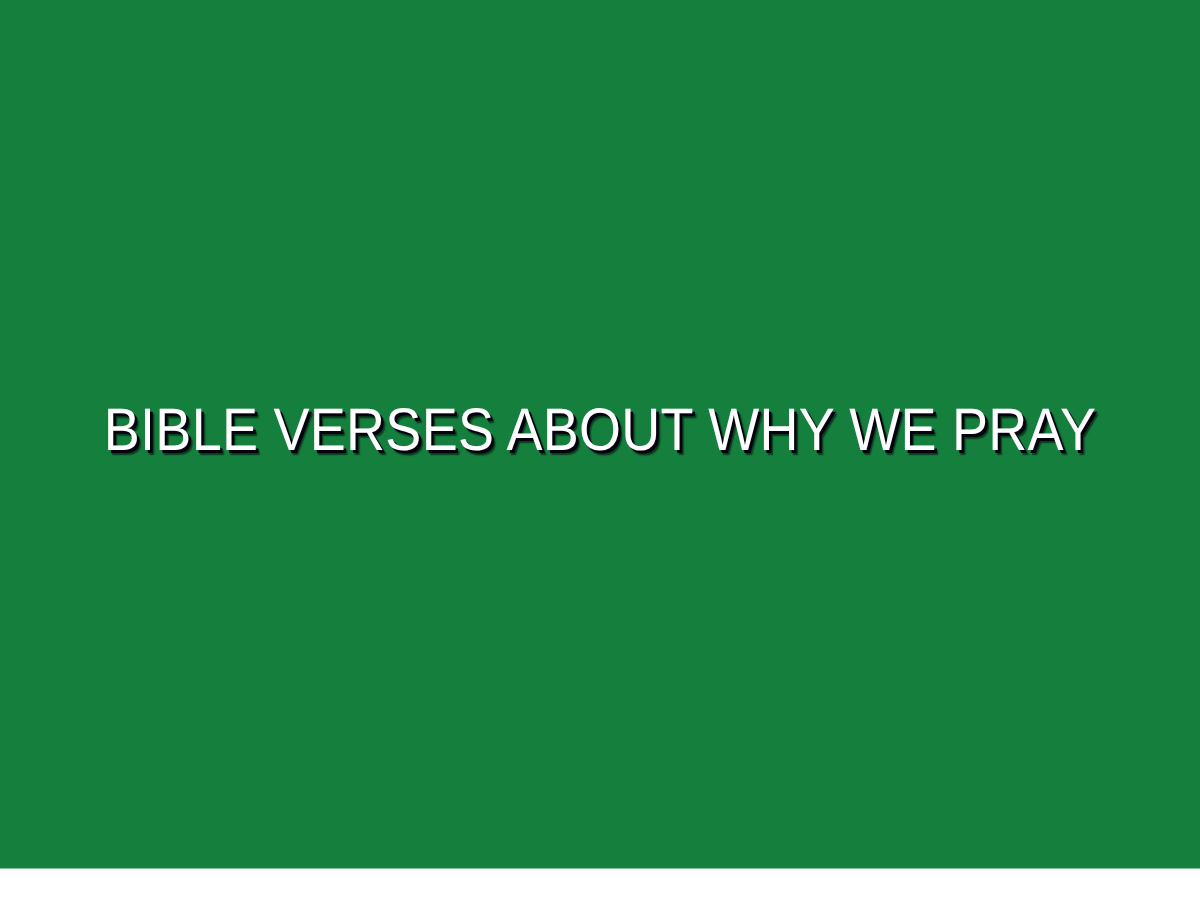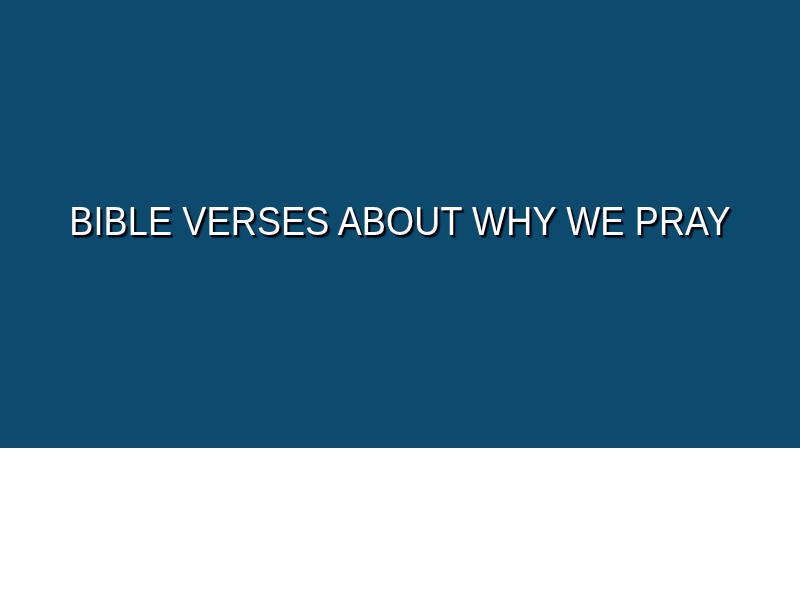--- a/index.html
+++ b/index.html
@@ -13,22 +13,22 @@
     height: 600px;
     overflow: hidden;
     font-family: "Liberation Sans", "DejaVu Sans", sans-serif;
   }
 
   
   .title-card {
     position: relative;
     box-sizing: border-box;
     width: 800px;
-    height: 448px;
-    background-color: #0c4a6e;       
+    height: 579px;
+    background-color: #15803d;       
     display: flex;
     align-items: center;
     justify-content: center;
   }
 
   
   .headline {
     display: block;
     width: 100%;
     margin: 0;

